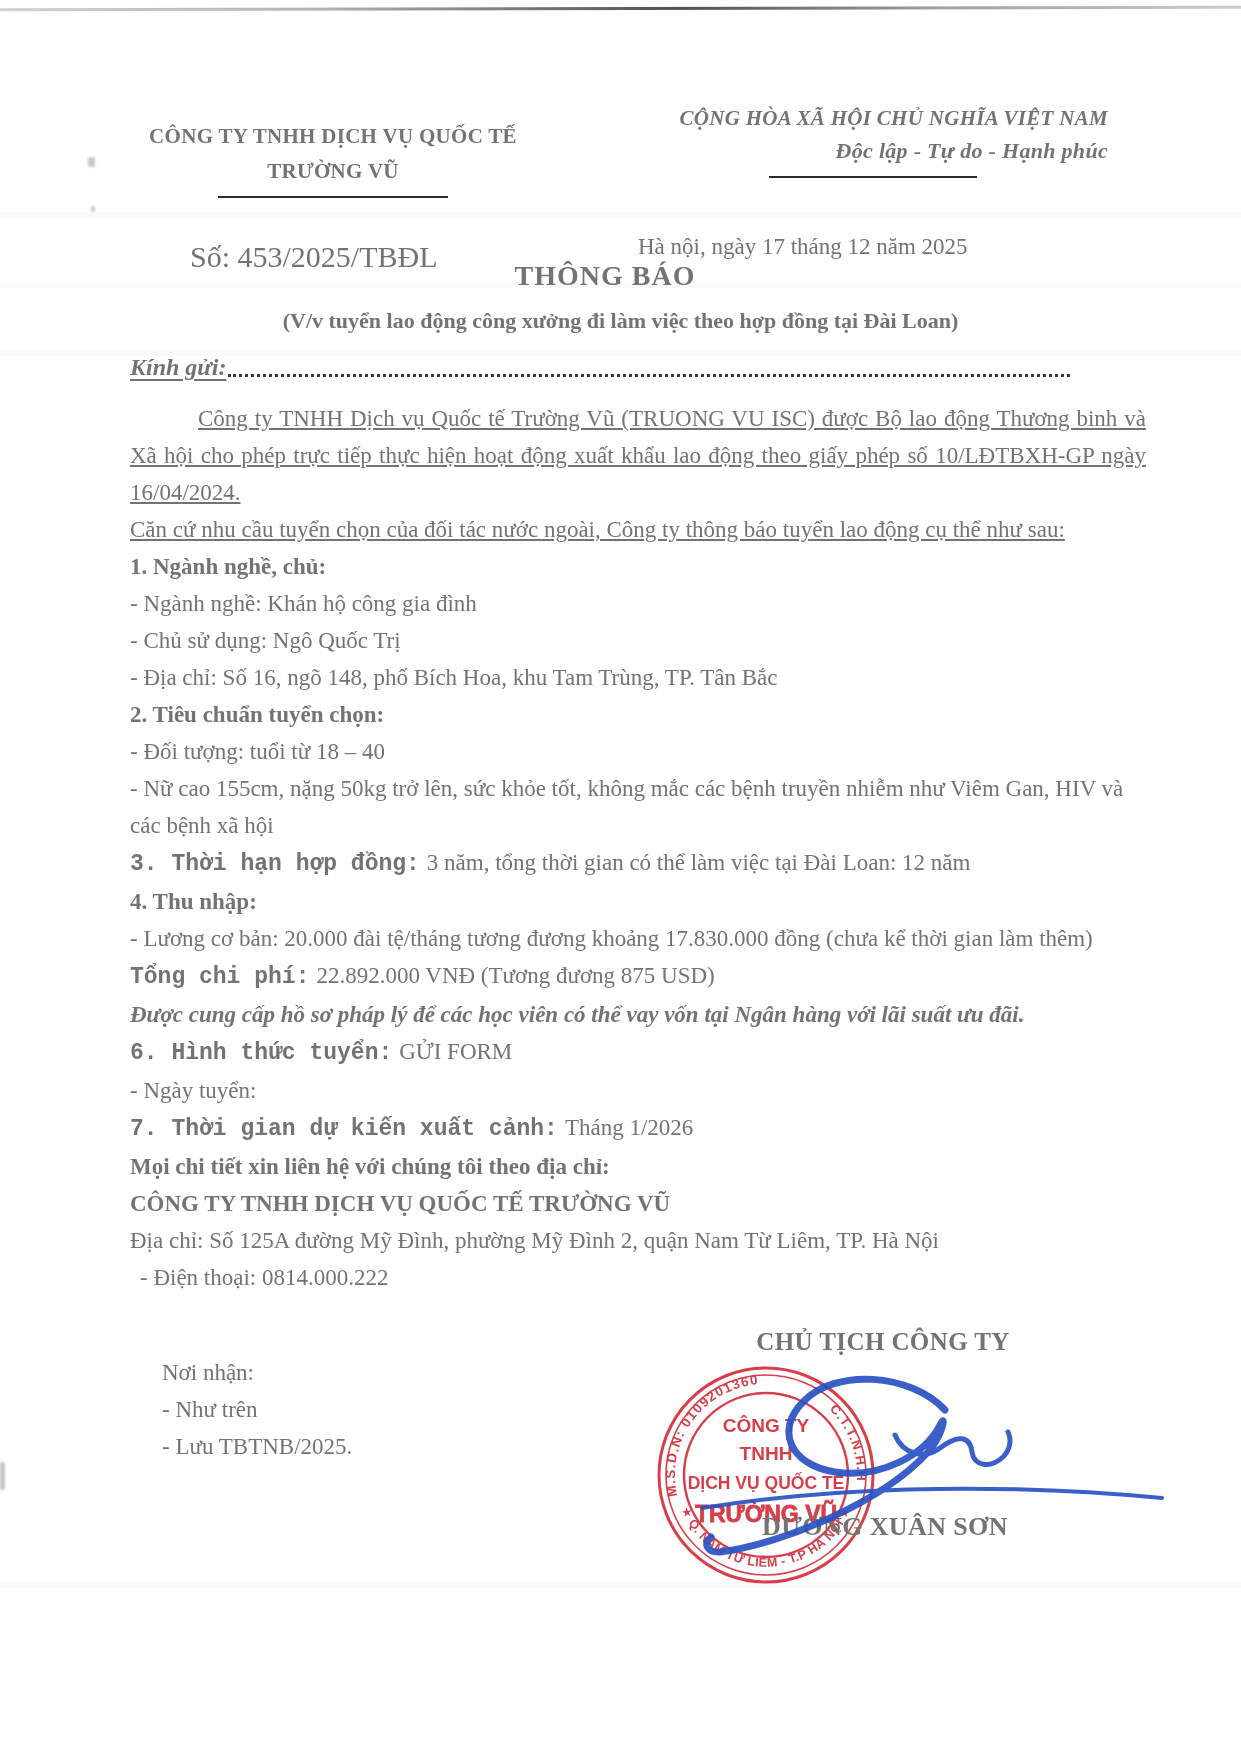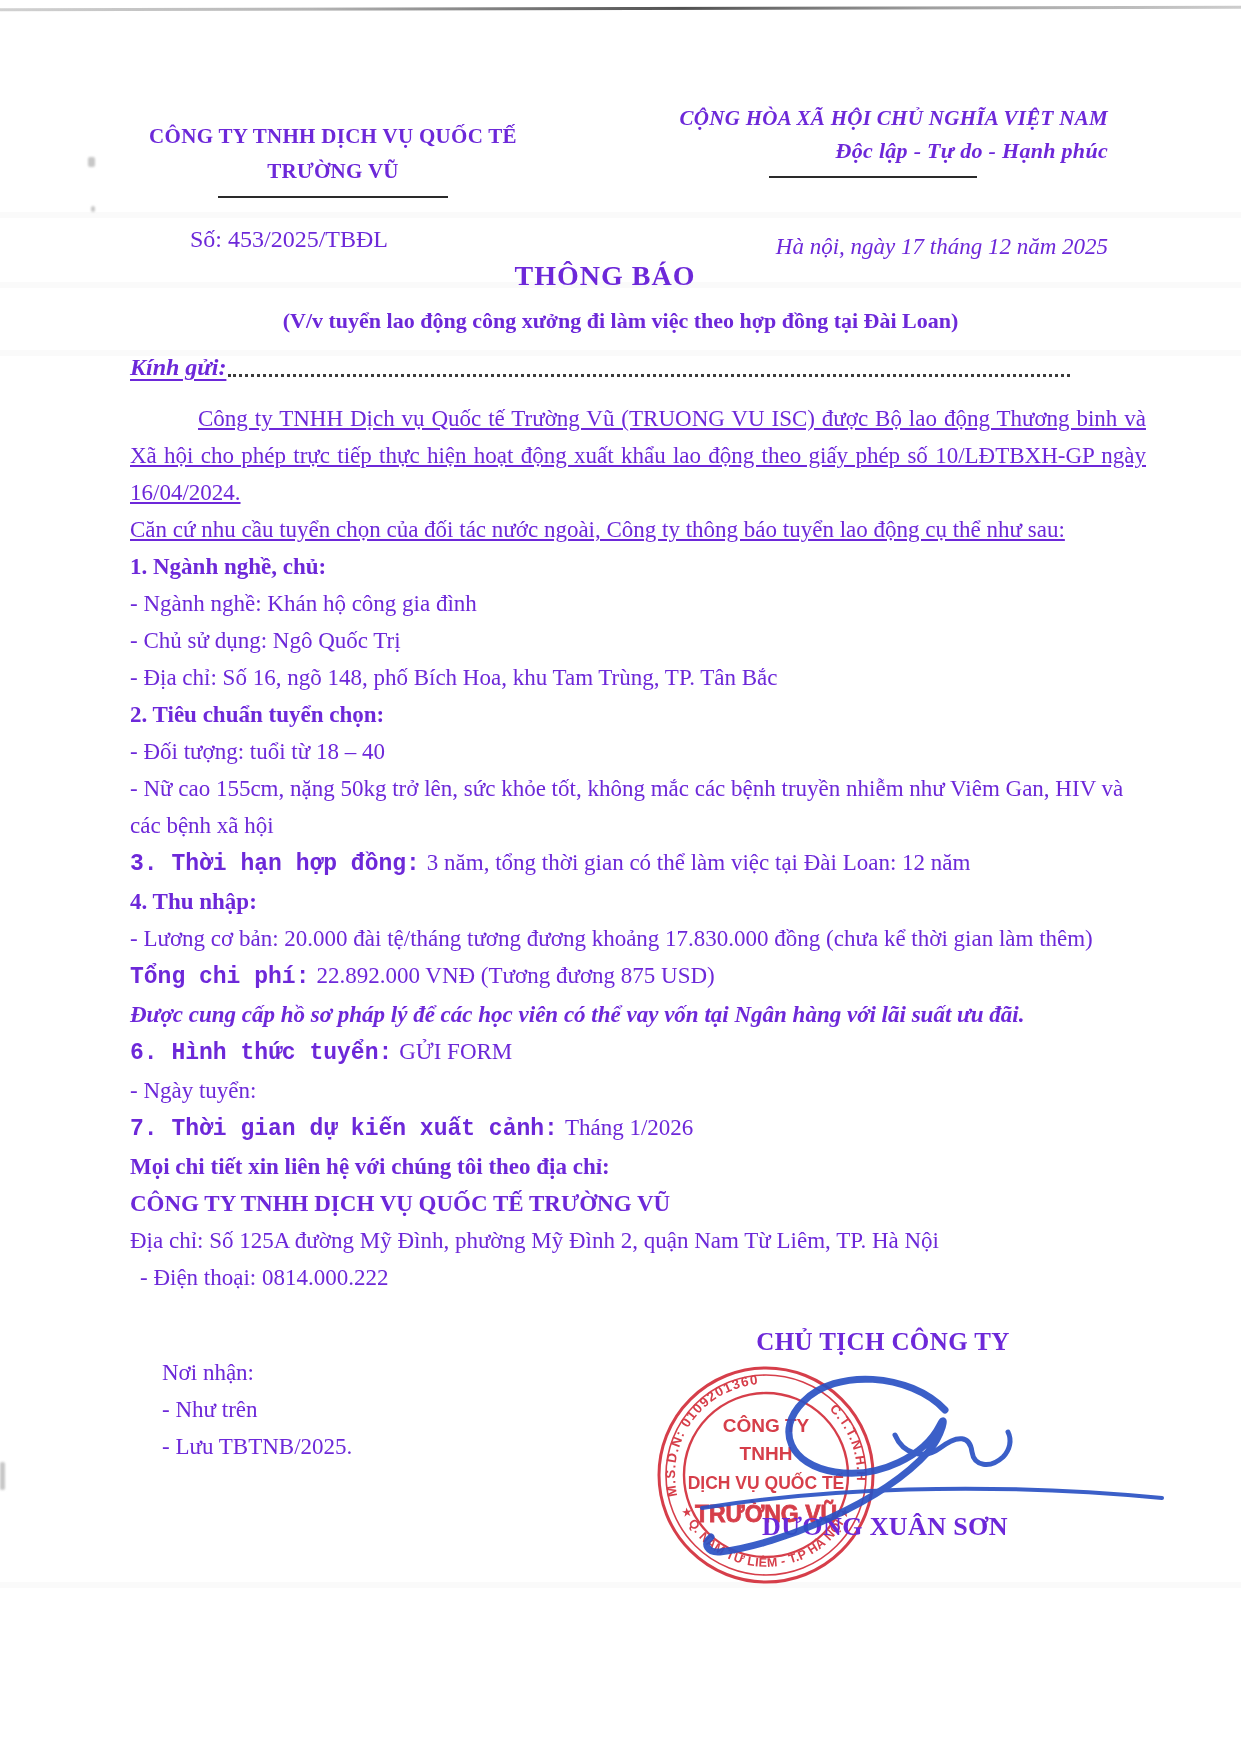--- a/index.html
+++ b/index.html
@@ -2,40 +2,40 @@
 <html><head>
 <meta charset="utf-8">
 <style>
   html,body{margin:0;padding:0;background:#e8e8e8;}
   .page{
     position:relative;
     width:1241px;height:1755px;
     margin:0 auto;
     background:#ffffff;
     font-family:"Liberation Serif","DejaVu Serif",serif;
-    color:#6d28d9;
+    color:#737373;
     overflow:hidden;
   }
   
   .scan-topline{position:absolute;top:7px;left:0;width:1241px;height:3px;
     background:linear-gradient(90deg,#c9c9c9 0%,#a8a8a8 25%,#555 45%,#333 55%,#8e8e8e 75%,#c4c4c4 100%);
     opacity:.85;transform:rotate(-.12deg);}
   .scan-streak{position:absolute;left:0;width:100%;height:6px;background:rgba(110,110,110,.035);}
   .scan-dot{position:absolute;background:#c7c7c7;border-radius:2px;filter:blur(1px);}
   
   .hdr-left{position:absolute;left:118px;top:124px;width:430px;text-align:center;}
   .hdr-right{position:absolute;left:638px;top:106px;width:470px;text-align:right;font-style:italic;}
   .hdr-line1{font-size:21px;font-weight:bold;letter-spacing:.3px;}
   .hdr-line2{font-size:21px;font-weight:bold;margin-top:10px;letter-spacing:.3px;}
   .hdr-right .hdr-line2{font-size:22px;margin-top:7px;}
   .hdr-rule{height:0;border-top:2px solid #2a2a2a;margin:12px auto 0 auto;}
   .rule-left{width:230px;}
   .rule-right{width:208px;}
-  .doc-number{position:absolute;left:190px;top:226px;font-size:24px;}
-  .dateline{position:absolute;left:638px;top:234px;width:470px;text-align:right;font-size:23px;font-style:italic;}
+  .doc-number{position:absolute;left:190px;top:240px;font-size:30px;}
+  .dateline{position:absolute;left:638px;top:234px;width:470px;text-align:left;font-size:23px;}
   
   .doc-title{position:absolute;left:0;top:260px;width:1210px;text-align:center;
     font-size:28px;font-weight:bold;letter-spacing:1px;}
   .doc-subtitle{position:absolute;left:0;top:308px;width:1241px;text-align:center;
     font-size:22px;font-weight:bold;}
   
   .salutation{position:absolute;left:130px;top:354px;width:940px;display:flex;align-items:flex-end;}
   .salutation .lbl{font-size:24px;font-weight:bold;font-style:italic;text-decoration:underline;
     text-decoration-thickness:2px;text-underline-offset:4px;white-space:nowrap;}
   .salutation .leader{flex:1;border-bottom:3px dotted #3b3b3b;margin:0 0 4px 2px;height:0;}

